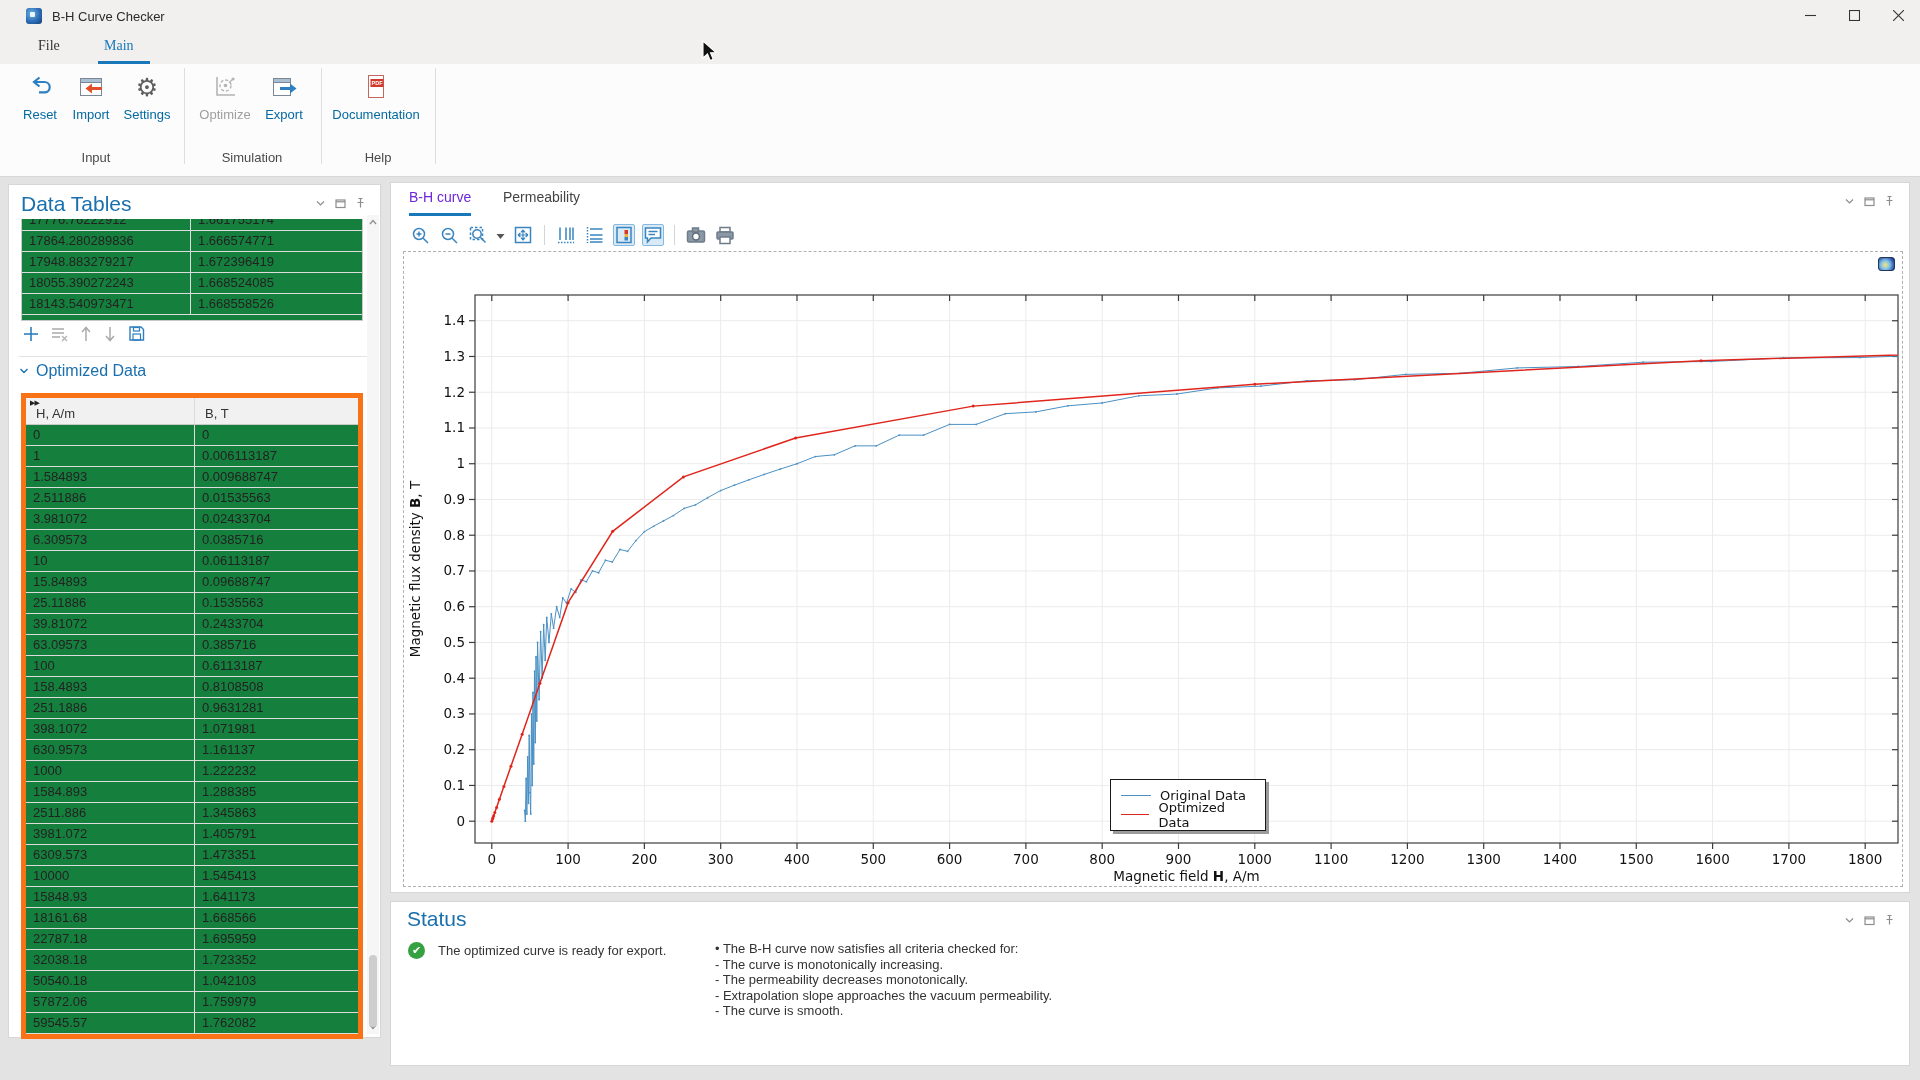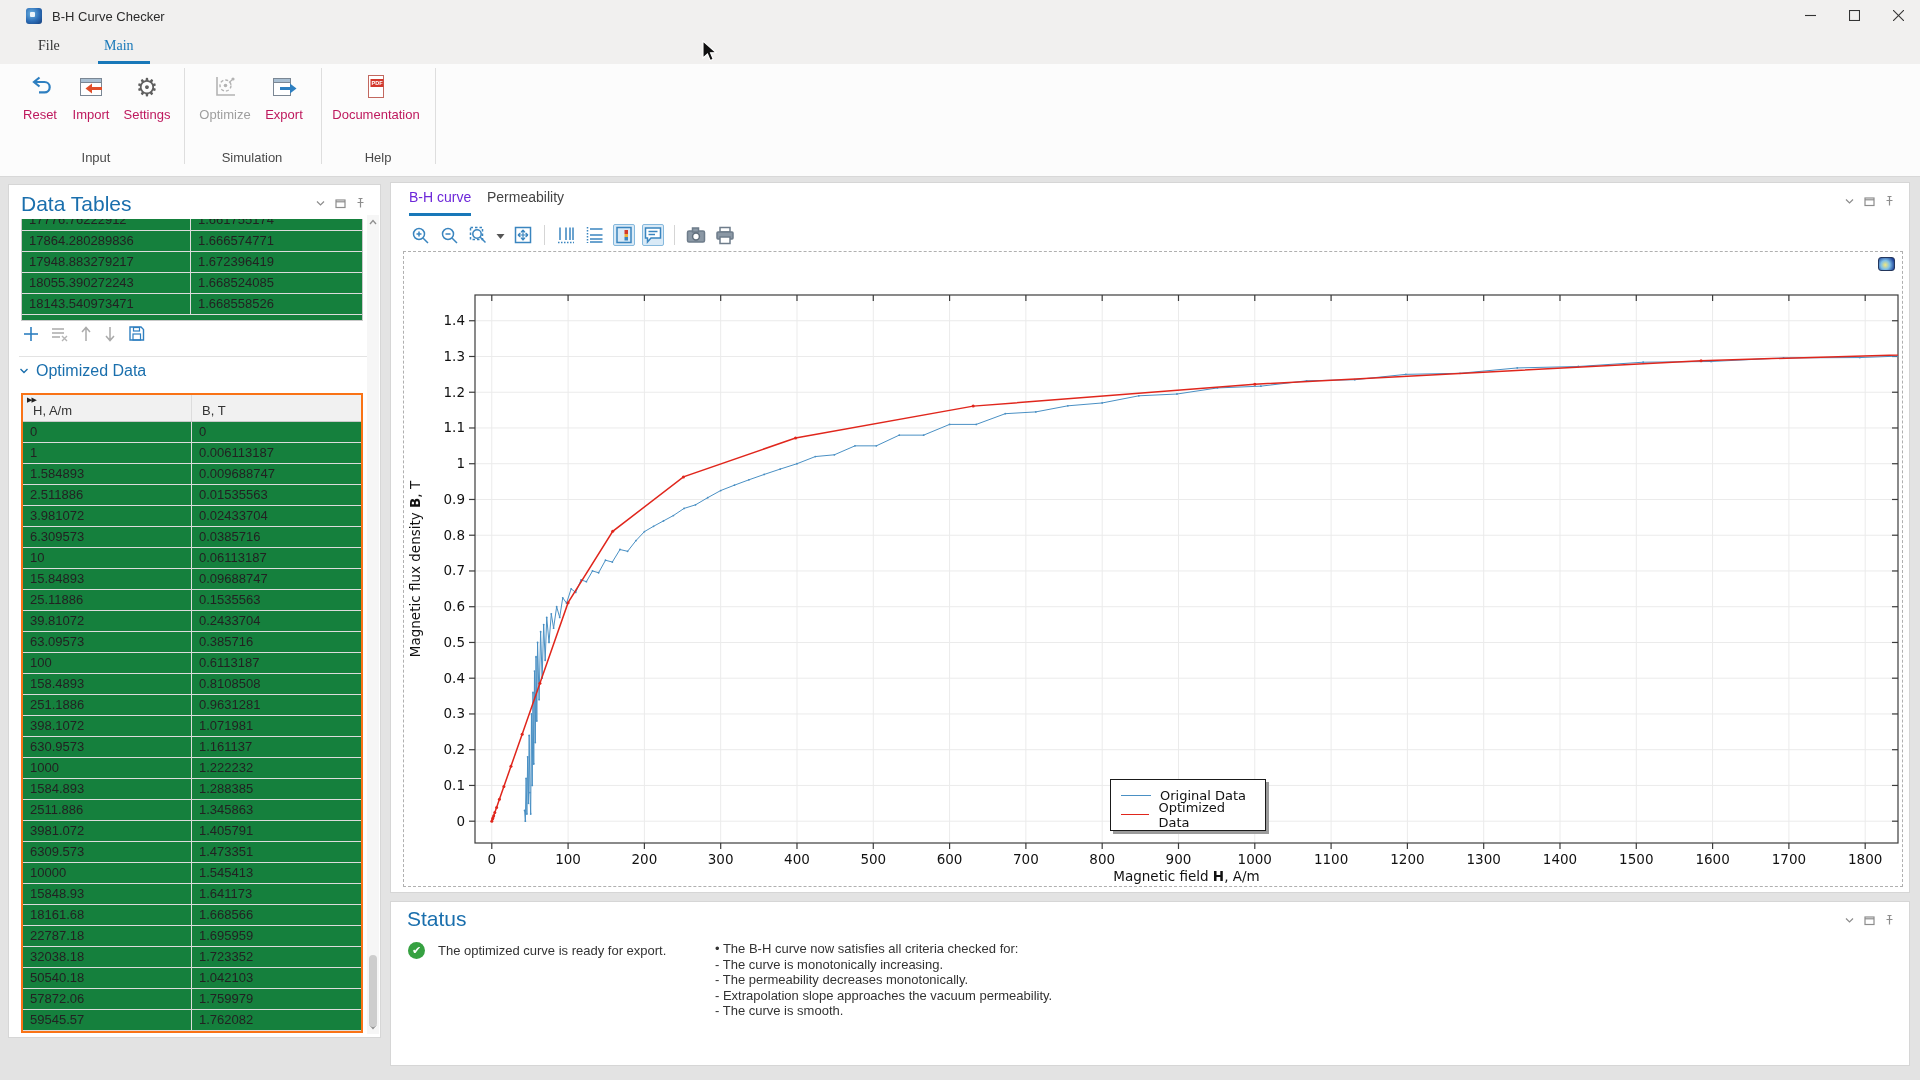--- a/index.html
+++ b/index.html
@@ -18,42 +18,42 @@
   
   .menubar { position:absolute; left:0; top:32px; width:1920px; height:32px; background:#f1f0ef; }
   .menu-item { position:absolute; top:6px; font-size:14px; color:#333;font-family:Liberation Serif, serif; }
   .menu-item.active { color:#1878b9; }
   .menu-underline { position:absolute; left:98px; top:29px; width:52px; height:3px; background:#1878b9; }
 
   
   .ribbon { position:absolute; left:0; top:64px; width:1920px; height:113px; background:#fcfcfc; border-bottom:1px solid #d8d8d8; }
   .rbtn { position:absolute; top:6px; width:64px; height:66px; text-align:center; }
   .rbtn .ric { height:34px; display:flex; align-items:center; justify-content:center; }
-  .rbtn .rlb { margin-top:3px; font-size:13px; color:#be185d; }
+  .rbtn .rlb { margin-top:3px; font-size:13px; color:#0369a1; }
   .rbtn.disabled .rlb { color:#9e9e9e; }
   .rgroup-label { position:absolute; top:86px; font-size:13px; color:#4a4a4a; text-align:center; width:120px; }
   .rsep { position:absolute; top:4px; width:1px; height:96px; background:#dedede; }
   .gear { font-size:25px; color:#5f5f5f; line-height:1; }
 
   
   .panel { position:absolute; background:#fff; border:1px solid #d6d6d6; }
   .panel-title { color:#1a6fad; font-size:21px; font-weight:400; }
   .phicons { position:absolute; display:flex; gap:9px; align-items:center; }
   .phicons svg { stroke:#8d8d8d; fill:none; stroke-width:1.2; }
 
   
   #left-panel { left:8px; top:184px; width:373px; height:854px; }
   #dt-title { position:absolute; left:12px; top:7px; }
   .dtable { position:absolute; left:12px; width:342px; font-size:13px; color:#222; background:#15803d; }
   .trow { display:grid; grid-template-columns:169px 171px; border-bottom:1px solid #dcdcdc; height:21px; }
   .tcell { line-height:20px; padding-left:7px; border-right:1px solid #dcdcdc; overflow:hidden; white-space:nowrap; }
   .tcell:last-child { border-right:none; }
   #tbl1 { top:34px; height:102px; overflow:hidden; border:1px solid #c9c9c9; border-top:none; }
   #tbl1-inner { transform:translateY(-9px); }
-  #tbl2 { top:208px; border:2px solid #f97316; }
+  #tbl2 { top:208px; border:5px solid #f97316; }
   .thead { display:grid; grid-template-columns:169px 171px; background:#f1f1f1; border-bottom:1px solid #c9c9c9; height:27px; position:relative; }
   .thcell { padding:8px 0 0 10px; font-size:13px; color:#333; border-right:1px solid #dcdcdc; }
   .thcell:last-child { border-right:none; }
   .resize-glyph { position:absolute; left:4px; top:1px; font-size:7px; color:#222; letter-spacing:-1px; }
   .ttoolbar { position:absolute; left:14px; top:140px; display:flex; gap:12px; align-items:center; }
   .ttoolbar svg { display:block; }
   .lsep { position:absolute; left:10px; right:10px; top:171px; height:1px; background:#e3e3e3; }
   .sect-head { position:absolute; left:10px; top:177px; display:flex; gap:7px; align-items:center; color:#1a6fad; font-size:16px; }
   .sect-head svg { stroke:#1a6fad; fill:none; stroke-width:1.4; }
   .vscroll { position:absolute; right:1px; top:30px; bottom:3px; width:12px; background:#f6f6f6; }
@@ -405,21 +405,21 @@
         <svg width="8" height="6" viewBox="0 0 8 6">
           <path d="M1 1 L4 4.5 L7 1"></path>
         </svg>
       </span>
     <div class="vthumb" style="top:740px; height:72px"></div>
   </div>
 </div>
 
 <div class="panel" id="plot-panel">
   <span class="tab active" style="left:18px">B-H curve</span>
-  <span class="tab" style="left:96px">Permeability</span>
+  <span class="tab" style="left:112px">Permeability</span>
   <div class="phicons" style="right:14px; top:12px">
     <span><svg width="11" height="11" viewBox="0 0 11 11">
           <path d="M2 3.5 L5.5 7 L9 3.5"></path>
         </svg></span>
     <span><svg width="11" height="11" viewBox="0 0 11 11">
           <rect x="1" y="2" width="9" height="7.5"></rect>
           <line x1="1" y1="3.8" x2="10" y2="3.8"></line>
         </svg></span>
     <span><svg width="11" height="12" viewBox="0 0 11 12">
           <path d="M3.5 1.5 h4 M5.5 1.5 v4 M2.5 5.5 h6 M5.5 5.5 v5"></path>

